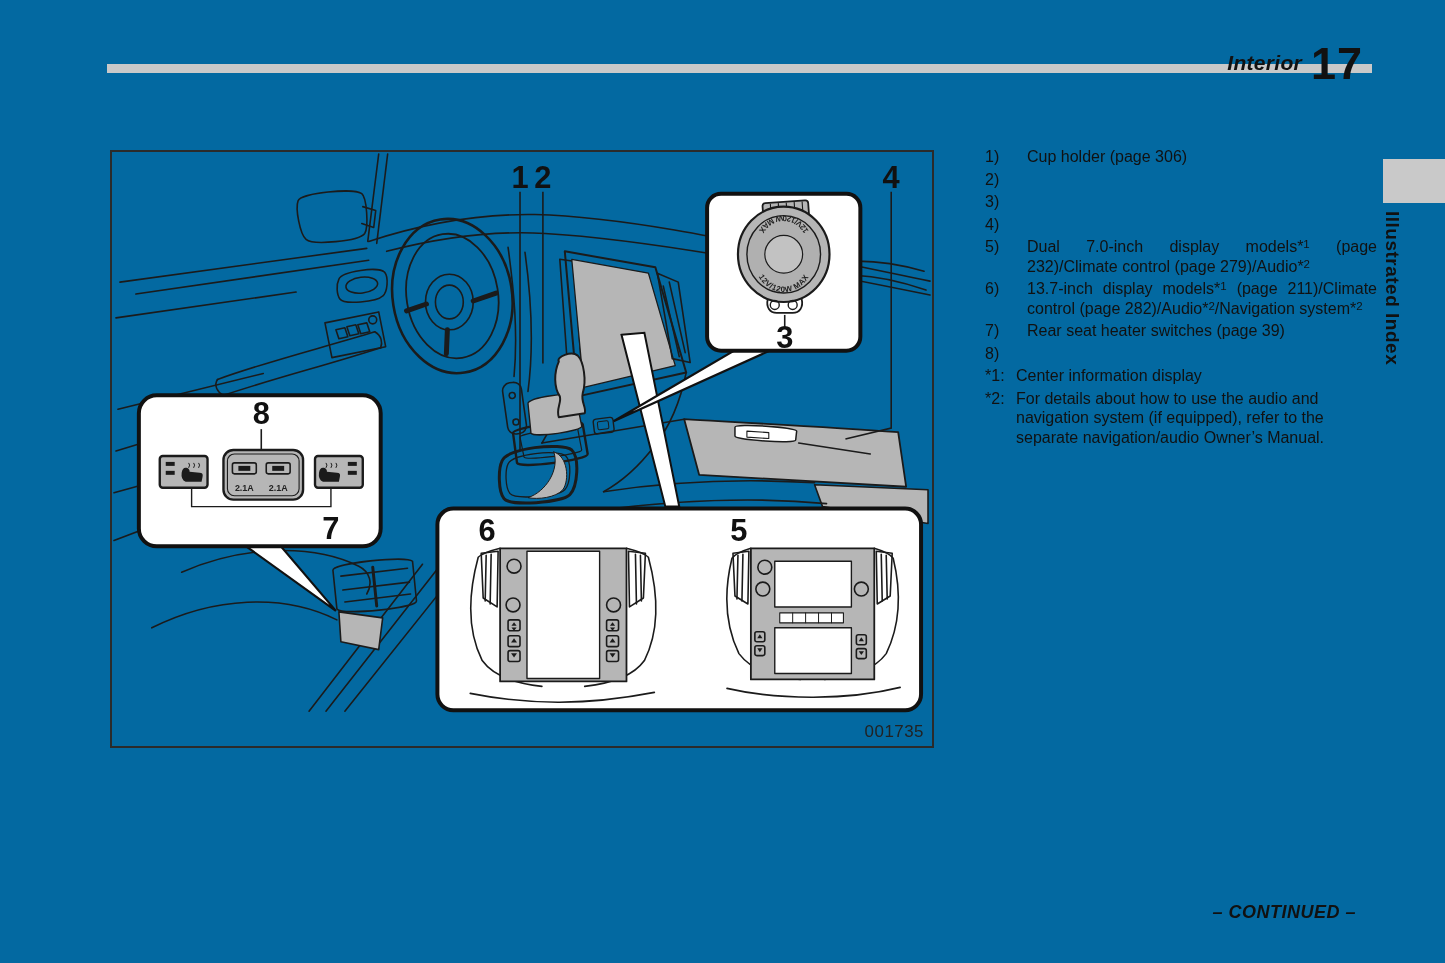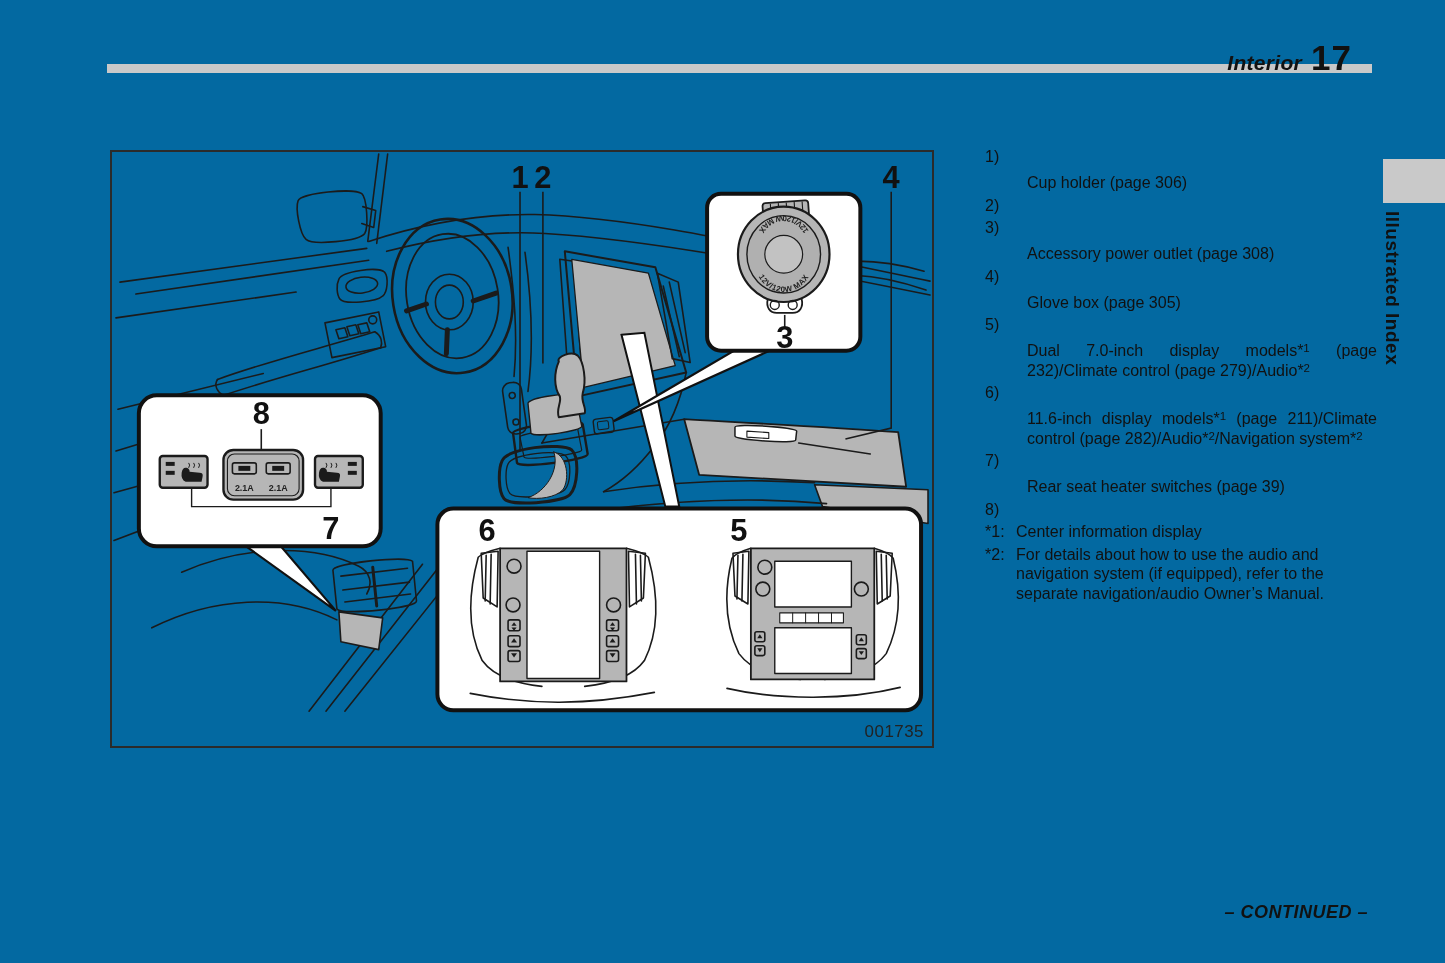--- a/index.html
+++ b/index.html
@@ -1,37 +1,37 @@
 <!DOCTYPE html>
 <html><head>
 <meta charset="utf-8">
 <style>
   html,body{margin:0;padding:0;background:#fff;}
   .page{position:relative;width:1445px;height:963px;background:#0369a1;
         font-family:"Liberation Sans",sans-serif;color:#111;overflow:hidden;}
   .hdr-bar{position:absolute;left:107px;top:64px;width:1265px;height:9px;background:#c9c9c9;}
   .hdr-section{position:absolute;left:1100px;top:51px;width:202px;text-align:right;
         font-style:italic;font-weight:bold;font-size:21px;letter-spacing:.3px;}
-  .hdr-page{position:absolute;left:1311px;top:38px;font-weight:bold;font-size:35px;letter-spacing:1px;}
+  .hdr-page{position:absolute;left:1311px;top:38px;font-weight:bold;font-size:45px;letter-spacing:1px;}
   .side-tab{position:absolute;left:1383px;top:159px;width:62px;height:44px;background:#c9c9c9;}
   .side-tab-label{position:absolute;left:1381px;top:211px;height:170px;writing-mode:vertical-rl;
         font-weight:bold;font-size:19px;letter-spacing:.5px;white-space:nowrap;}
   .fig{position:absolute;left:110px;top:150px;width:824px;height:598px;
         border:2px solid #2b2b2b;box-sizing:border-box;}
   .fig svg{display:block;width:100%;height:100%;}
   .legend{position:absolute;left:985px;top:147px;width:392px;font-size:16px;line-height:19.5px;}
   .li{display:flex;margin-bottom:3px;}
   .num{flex:0 0 42px;}
-  .txt{flex:1;margin-top:26px;}
+  .txt{flex:1;}
   .just{text-align:justify;}
   .legend sup{font-size:11.5px;line-height:0;vertical-align:4px;}
   .note{display:flex;margin-bottom:3px;}
   .marker{flex:0 0 31px;}
   .ntxt{flex:1;}
-  .footer{position:absolute;right:77px;top:902px;font-style:italic;font-weight:bold;
+  .footer{position:absolute;right:89px;top:902px;font-style:italic;font-weight:bold;
         font-size:18px;letter-spacing:.5px;}
 </style>
 </head>
 <body>
 
 <div class="page">
 
   <div class="hdr-bar"></div>
   <div class="hdr-section">Interior</div>
   <div class="hdr-page">17</div>
@@ -307,33 +307,31 @@
   <div class="legend">
     <div class="li">
       <span class="num">1)</span>
       <span class="txt">Cup holder (page 306)</span>
     </div>
     <div class="li">
       <span class="num">2)</span>
     </div>
     <div class="li">
       <span class="num">3)</span>
-      <span class="txt">Accessory power outlet (page 308)</span>
     </div>
     <div class="li">
       <span class="num">4)</span>
-      <span class="txt">Glove box (page 305)</span>
     </div>
     <div class="li">
       <span class="num">5)</span>
       <span class="txt just"><span>Dual 7.0-inch display models*</span><sup>1</sup><span> (page 232)/Climate control (page 279)/Audio*</span><sup>2</sup></span>
     </div>
     <div class="li">
       <span class="num">6)</span>
-      <span class="txt just"><span>11.6-inch display models*</span><sup>1</sup><span> (page 211)/Climate control (page 282)/Audio*</span><sup>2</sup><span>/Navigation system*</span><sup>2</sup></span>
+      <span class="txt just"><span>13.7-inch display models*</span><sup>1</sup><span> (page 211)/Climate control (page 282)/Audio*</span><sup>2</sup><span>/Navigation system*</span><sup>2</sup></span>
     </div>
     <div class="li">
       <span class="num">7)</span>
       <span class="txt">Rear seat heater switches (page 39)</span>
     </div>
     <div class="li">
       <span class="num">8)</span>
     </div>
     <div class="note">
       <span class="marker">*1:</span>

